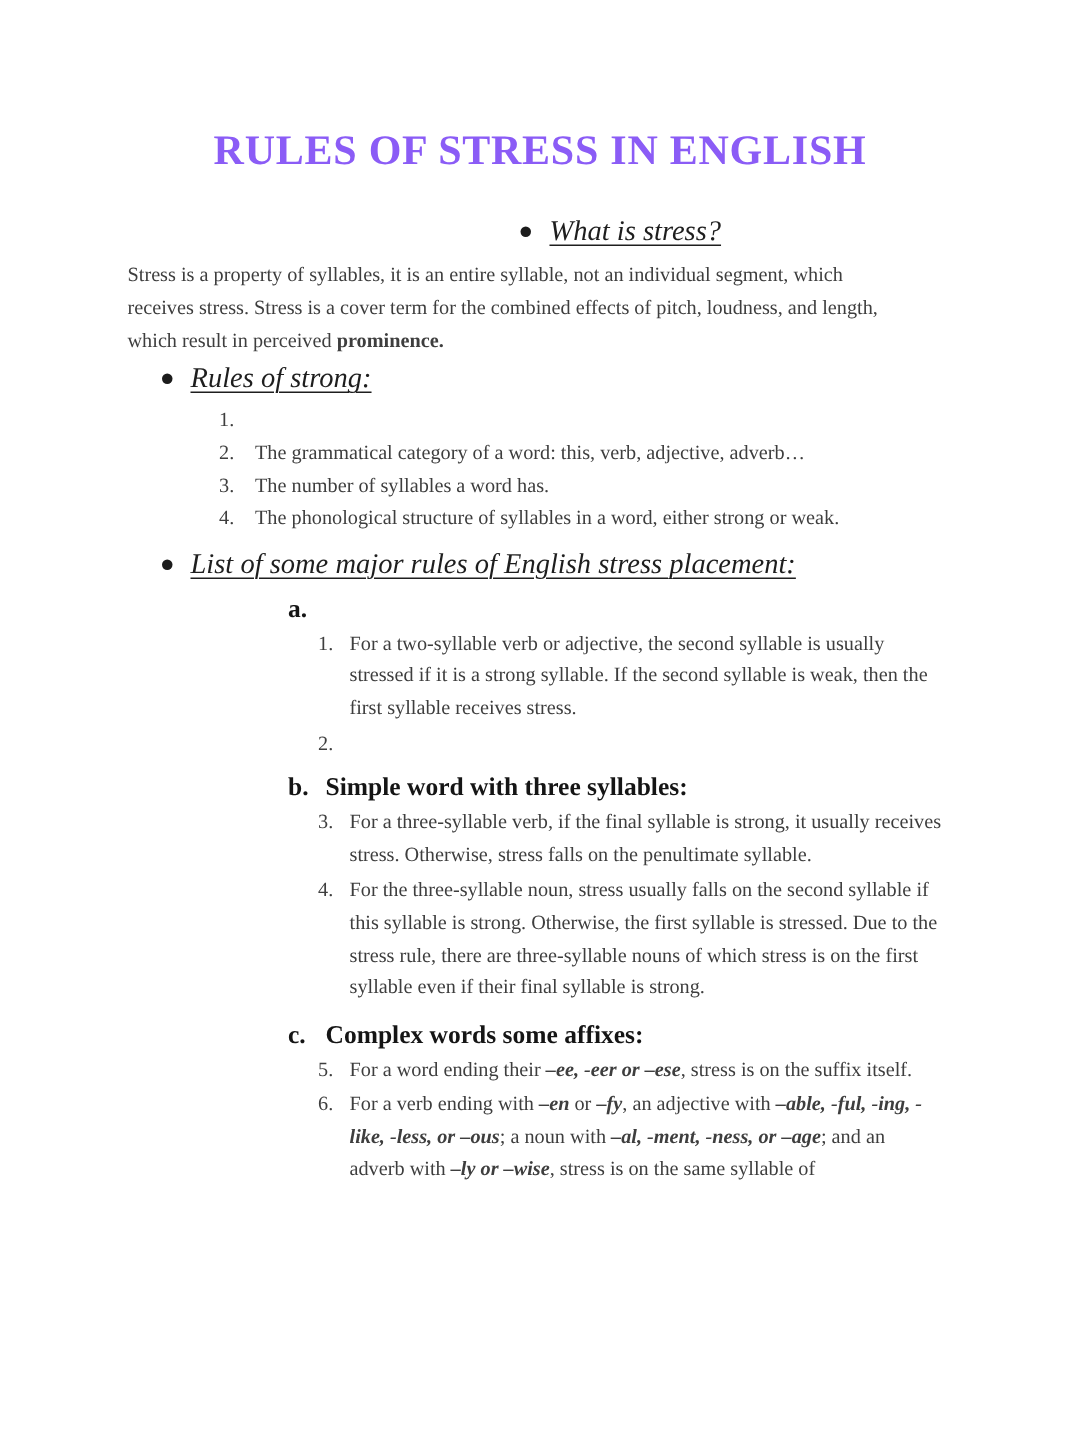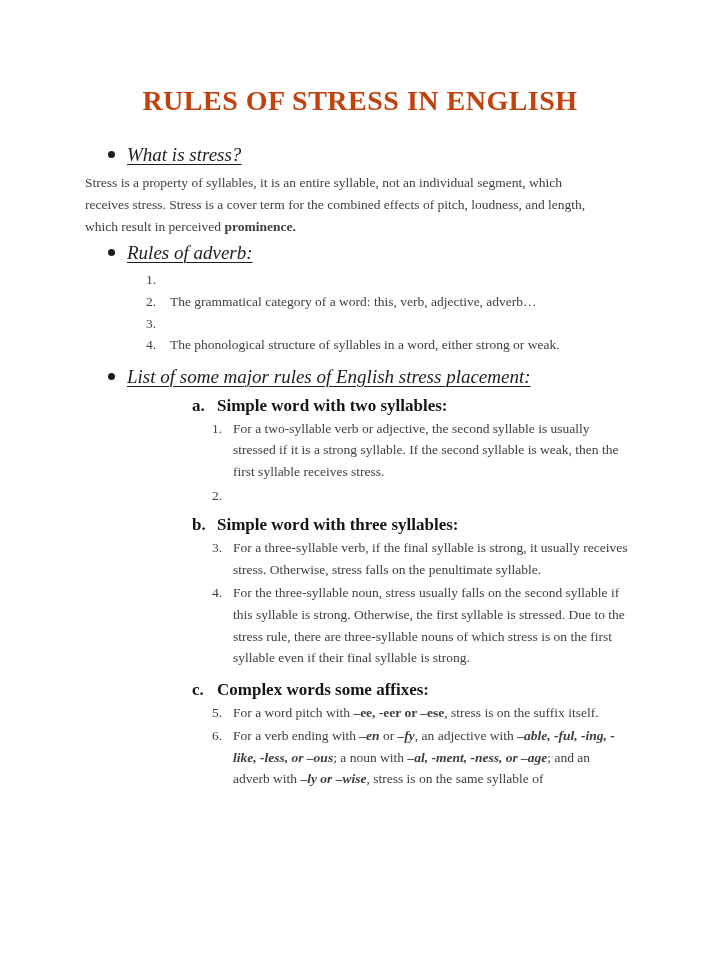--- a/index.html
+++ b/index.html
@@ -35,21 +35,21 @@
   }
   .bullet-heading {
     font-style:italic;
     font-size:19px;
     line-height:23px;
     color:#1e1e1e;
     text-decoration:underline;
     text-underline-offset:3px;
     text-decoration-thickness:1px;
   }
-  .mt-what  { margin-top:27px; }
+  .mt-what  { margin-top:27px;justify-content:center; }
   .mt-rules { margin-top:4px; }
   .mt-major { margin-top:9px; }
 
   .para {
     margin-left:85px;
     margin-top:6px;
     width:505px;
     font-size:13.5px;
     line-height:21.8px;
   }
@@ -78,57 +78,57 @@
   .subhead .sub-letter { flex:0 0 25px; }
   .mt-a { margin-top:7px; }
   .mt-b { margin-top:8px; }
   .mt-c { margin-top:10px; }
 </style>
 </head>
 <body>
 
 <div class="canvas">
 
-  <h1 class="title" style="color: #c2410c;">RULES OF STRESS IN ENGLISH</h1>
+  <h1 class="title" style="color: #8b5cf6;">RULES OF STRESS IN ENGLISH</h1>
 
   <div class="bullet-row mt-what">
     <span class="dot"></span>
     <span class="bullet-heading">What is stress?</span>
   </div>
   <p class="para"><span>Stress is a property of syllables, it is an entire syllable, not an individual segment, which receives stress. Stress is a cover term for the combined effects of pitch, loudness, and length, which result in perceived </span><span style="font-weight: bold;">prominence.</span></p>
 
   <div class="bullet-row mt-rules">
     <span class="dot"></span>
-    <span class="bullet-heading">Rules of adverb:</span>
+    <span class="bullet-heading">Rules of strong:</span>
   </div>
   <div class="numlist">
     <div class="li lvl1">
       <span class="num">1.</span>
     </div>
     <div class="li lvl1">
       <span class="num">2.</span>
       <span class="litext">The grammatical category of a word: this, verb, adjective, adverb…</span>
     </div>
     <div class="li lvl1">
       <span class="num">3.</span>
+      <span class="litext">The number of syllables a word has.</span>
     </div>
     <div class="li lvl1">
       <span class="num">4.</span>
       <span class="litext">The phonological structure of syllables in a word, either strong or weak.</span>
     </div>
   </div>
 
   <div class="bullet-row mt-major">
     <span class="dot"></span>
     <span class="bullet-heading">List of some major rules of English stress placement:</span>
   </div>
 
   <div class="subhead mt-a">
     <span class="sub-letter">a.</span>
-    <span class="sub-title">Simple word with two syllables:</span>
   </div>
   <div class="li lvl2">
     <span class="num">1.</span>
     <span class="litext"><span>For a two-syllable verb or adjective, the second syllable is usually stressed if it is a strong syllable. If the second syllable is weak, then the first syllable receives stress.</span></span>
   </div>
   <div class="li lvl2">
     <span class="num">2.</span>
   </div>
 
   <div class="subhead mt-b">
@@ -143,20 +143,20 @@
     <span class="num">4.</span>
     <span class="litext"><span>For the three-syllable noun, stress usually falls on the second syllable if this syllable is strong. Otherwise, the first syllable is stressed. Due to the stress rule, there are three-syllable nouns of which stress is on the first syllable even if their final syllable is strong.</span></span>
   </div>
 
   <div class="subhead mt-c">
     <span class="sub-letter">c.</span>
     <span class="sub-title">Complex words some affixes:</span>
   </div>
   <div class="li lvl2">
     <span class="num">5.</span>
-    <span class="litext"><span>For a word pitch with </span><span style="font-weight: bold; ">–ee, -eer or –ese</span><span>, stress is on the suffix itself.</span></span>
+    <span class="litext"><span>For a word ending their </span><span style="font-weight: bold; font-style: italic;">–ee, -eer or –ese</span><span>, stress is on the suffix itself.</span></span>
   </div>
   <div class="li lvl2">
     <span class="num">6.</span>
     <span class="litext"><span>For a verb ending with </span><span style="font-weight: bold; font-style: italic;">–en</span><span> or </span><span style="font-weight: bold; font-style: italic;">–fy</span><span>, an adjective with </span><span style="font-weight: bold; font-style: italic;">–able, -ful, -ing, -like, -less, or –ous</span><span>; a noun with </span><span style="font-weight: bold; font-style: italic;">–al, -ment, -ness, or –age</span><span>; and an adverb with </span><span style="font-weight: bold; font-style: italic;">–ly or –wise</span><span>, stress is on the same syllable of</span></span>
   </div>
 
 </div>
 
 </body></html>

